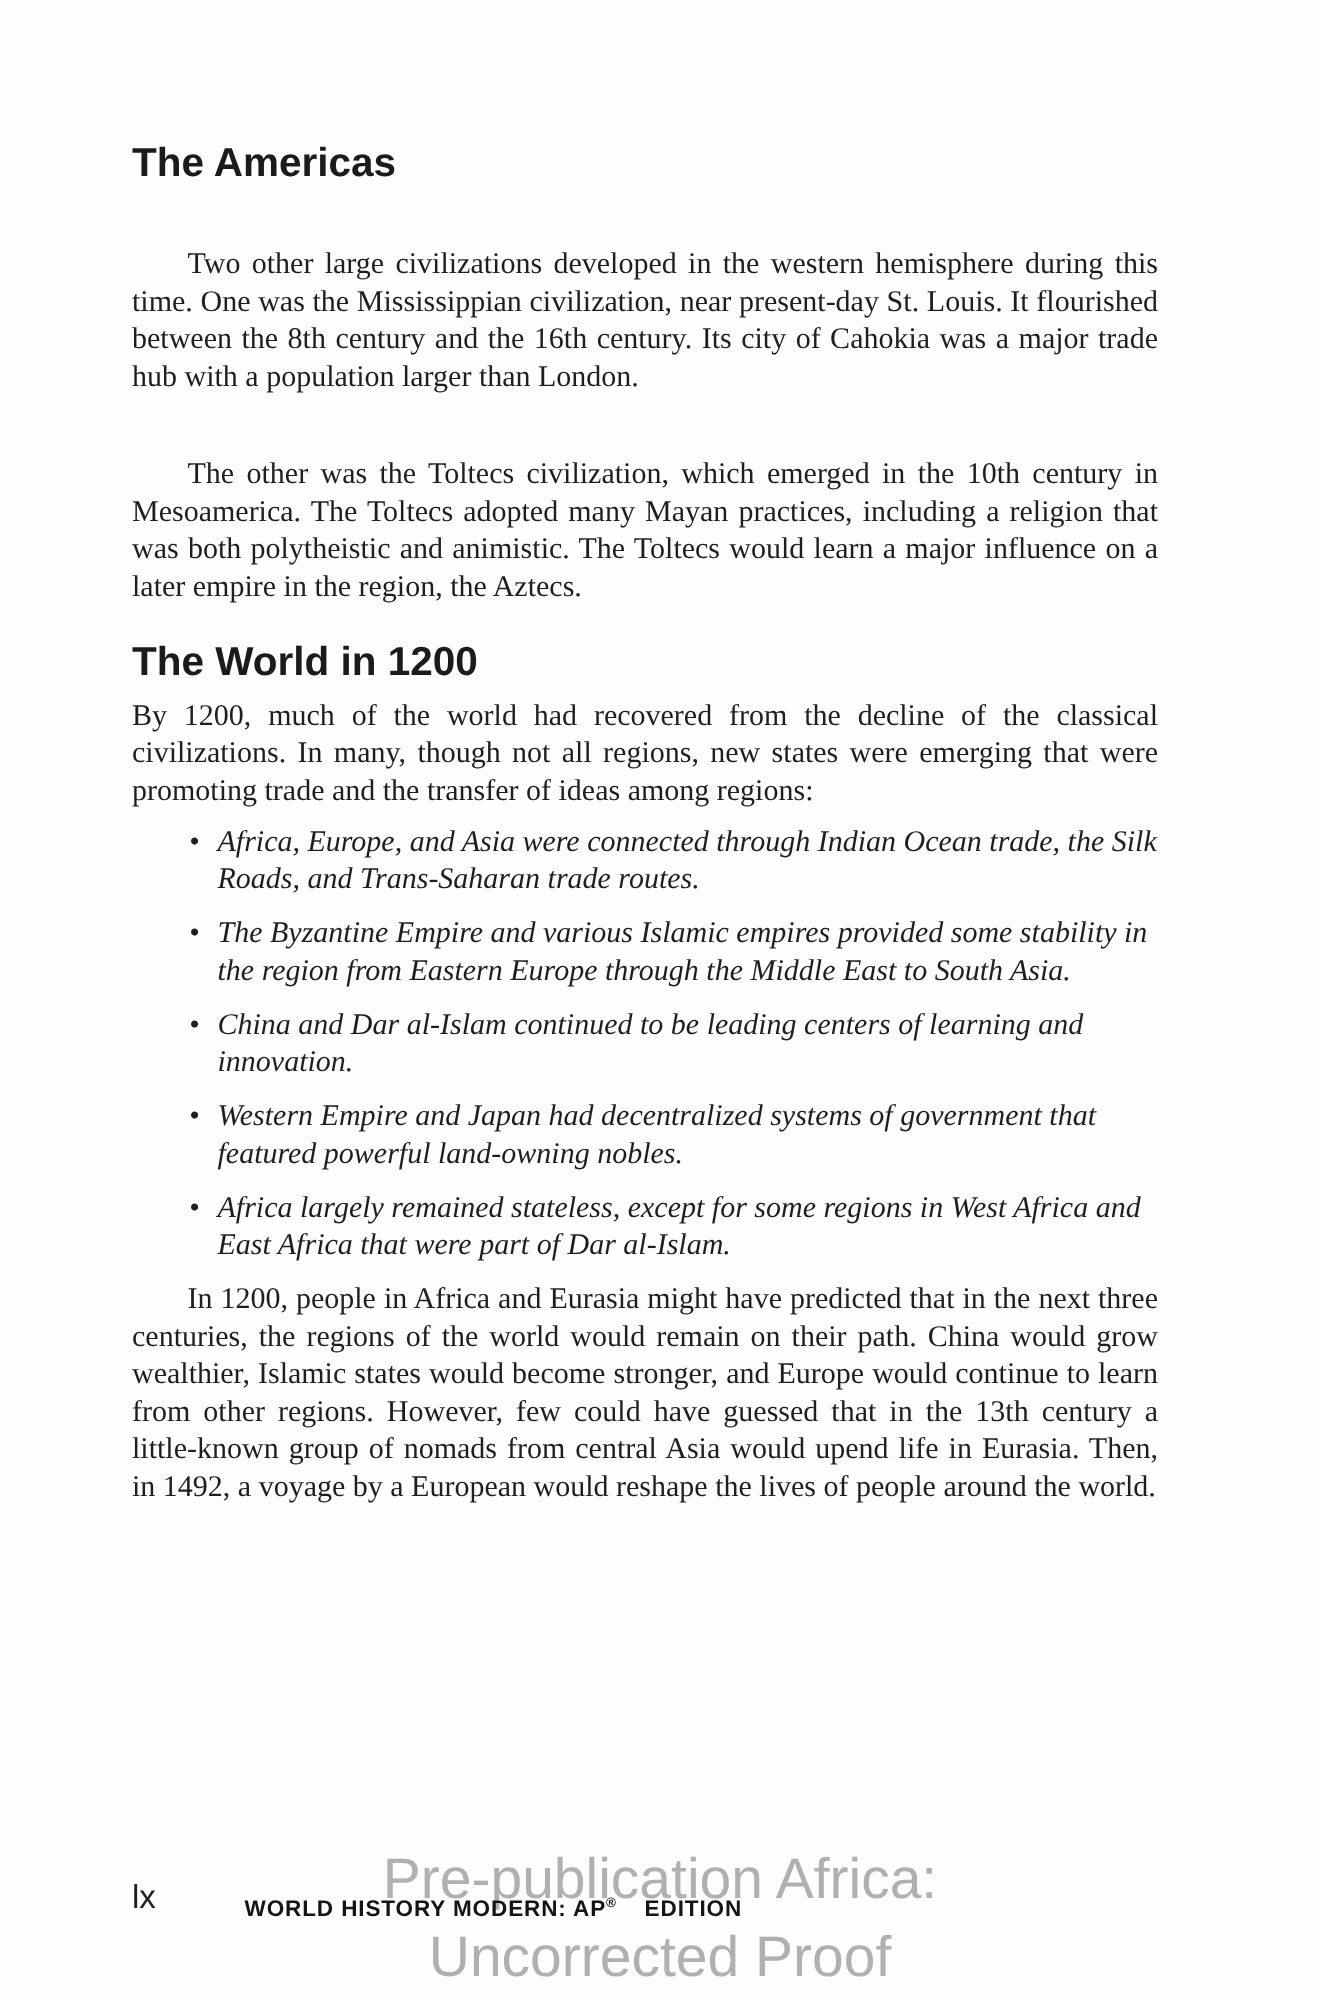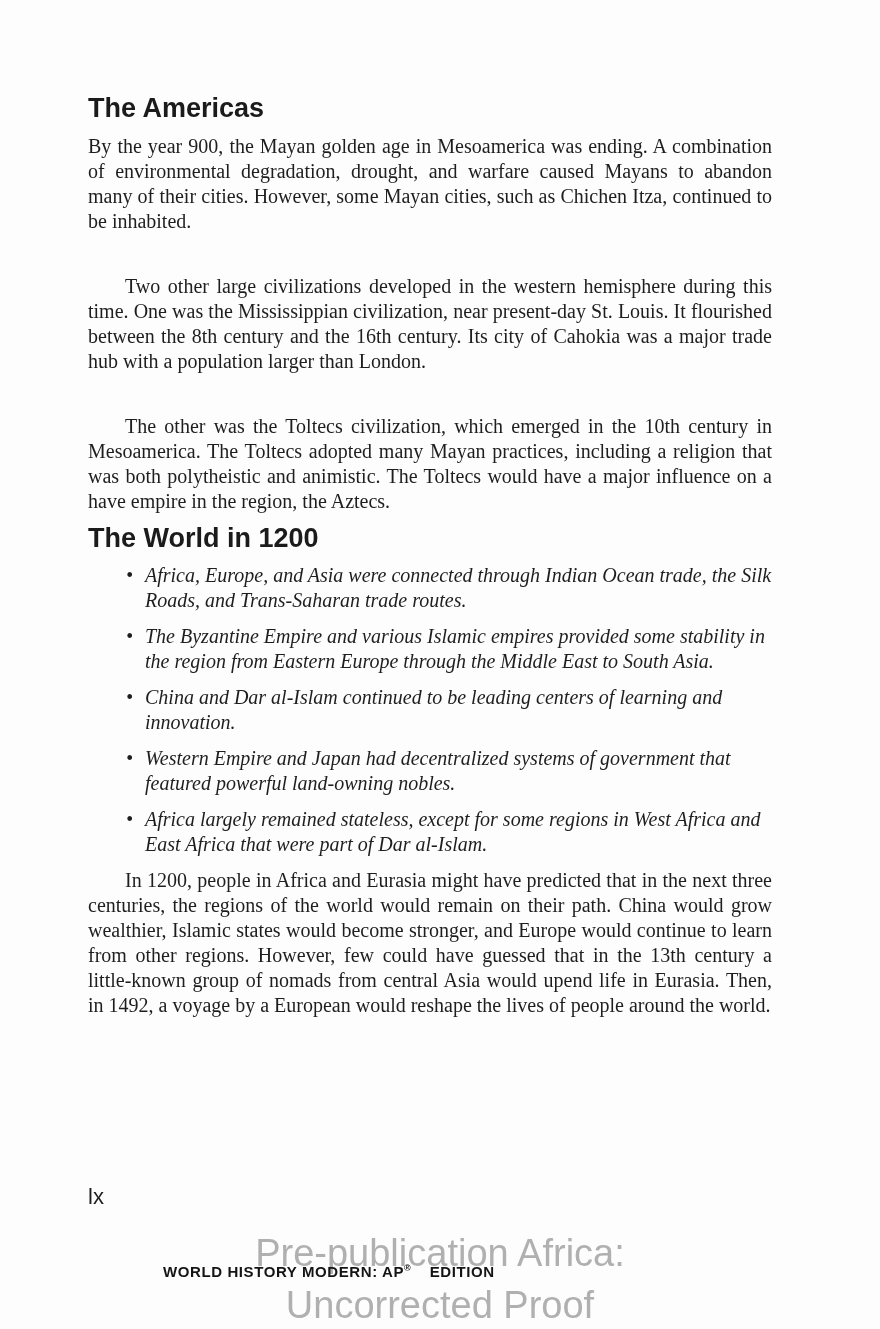--- a/index.html
+++ b/index.html
@@ -30,21 +30,21 @@
   h1.section-heading {
     font-family: "Liberation Sans", sans-serif;
     font-weight: bold;
     font-size: 27px;
     line-height: 32px;
     letter-spacing: 0px;
     color: #1b1b1b;
     margin: 0 0 10px 0;
   }
   h1.section-heading.second {
-    margin-top: 8px;
+    margin-top: 21px;
     margin-bottom: 8px;
   }
   p.body-par {
     font-size: 20px;
     line-height: 25px;
     text-align: justify;
     margin: 0;
     color: #1e1e1e;
   }
   p.body-par.indent {
@@ -86,21 +86,21 @@
     font-family: "Liberation Sans", sans-serif;
     font-size: 38px;
     line-height: 52px;
     color: #b0b0b0;
     z-index: 1;
     white-space: nowrap;
   }
   .footer-pagenum {
     position: absolute;
     left: 88px;
-    top: 1184px;
+    top: 1252px;
     font-family: "Liberation Sans", sans-serif;
     font-size: 22px;
     color: #1d1d1d;
     z-index: 2;
   }
   .footer-booktitle {
     position: absolute;
     left: 163px;
     top: 1263px;
     font-family: "Liberation Sans", sans-serif;
@@ -122,28 +122,28 @@
 </style>
 </head>
 <body>
 
 <div class="page">
 
   <div class="content">
 
     <h1 class="section-heading">The Americas</h1>
 
-    <p class="body-par">By the year 900, the Mayan golden age in Mesoamerica was ending. A combination of environmental degradation, drought, and warfare caused Mayans to abandon many of their cities. However, some Mayan cities, such as Chichen Itza, continued to be inhabited.</p>
 
     <p class="body-par indent">Two other large civilizations developed in the western hemisphere during this time. One was the Mississippian civilization, near present-day St. Louis. It flourished between the 8th century and the 16th century. Its city of Cahokia was a major trade hub with a population larger than London.</p>
 
-    <p class="body-par indent">The other was the Toltecs civilization, which emerged in the 10th century in Mesoamerica. The Toltecs adopted many Mayan practices, including a religion that was both polytheistic and animistic. The Toltecs would have a major influence on a have empire in the region, the Aztecs.</p>
+    <p class="body-par indent">The other was the Toltecs civilization, which emerged in the 10th century in Mesoamerica. The Toltecs adopted many Mayan practices, including a religion that was both polytheistic and animistic. The Toltecs would learn a major influence on a later empire in the region, the Aztecs.</p>
 
     <h1 class="section-heading second">The World in 1200</h1>
 
+    <p class="body-par">By 1200, much of the world had recovered from the decline of the classical civilizations. In many, though not all regions, new states were emerging that were promoting trade and the transfer of ideas among regions:</p>
 
     <ul class="bullet-list">
       <li>Africa, Europe, and Asia were connected through Indian Ocean trade, the Silk Roads, and Trans-Saharan trade routes.</li>
       <li>The Byzantine Empire and various Islamic empires provided some stability in the region from Eastern Europe through the Middle East to South Asia.</li>
       <li>China and Dar al-Islam continued to be leading centers of learning and innovation.</li>
       <li>Western Empire and Japan had decentralized systems of government that featured powerful land-owning nobles.</li>
       <li>Africa largely remained stateless, except for some regions in West Africa and East Africa that were part of Dar al-Islam.</li>
     </ul>
 
     <p class="body-par indent after-list">In 1200, people in Africa and Eurasia might have predicted that in the next three centuries, the regions of the world would remain on their path. China would grow wealthier, Islamic states would become stronger, and Europe would continue to learn from other regions. However, few could have guessed that in the 13th century a little-known group of nomads from central Asia would upend life in Eurasia. Then, in 1492, a voyage by a European would reshape the lives of people around the world.</p>

